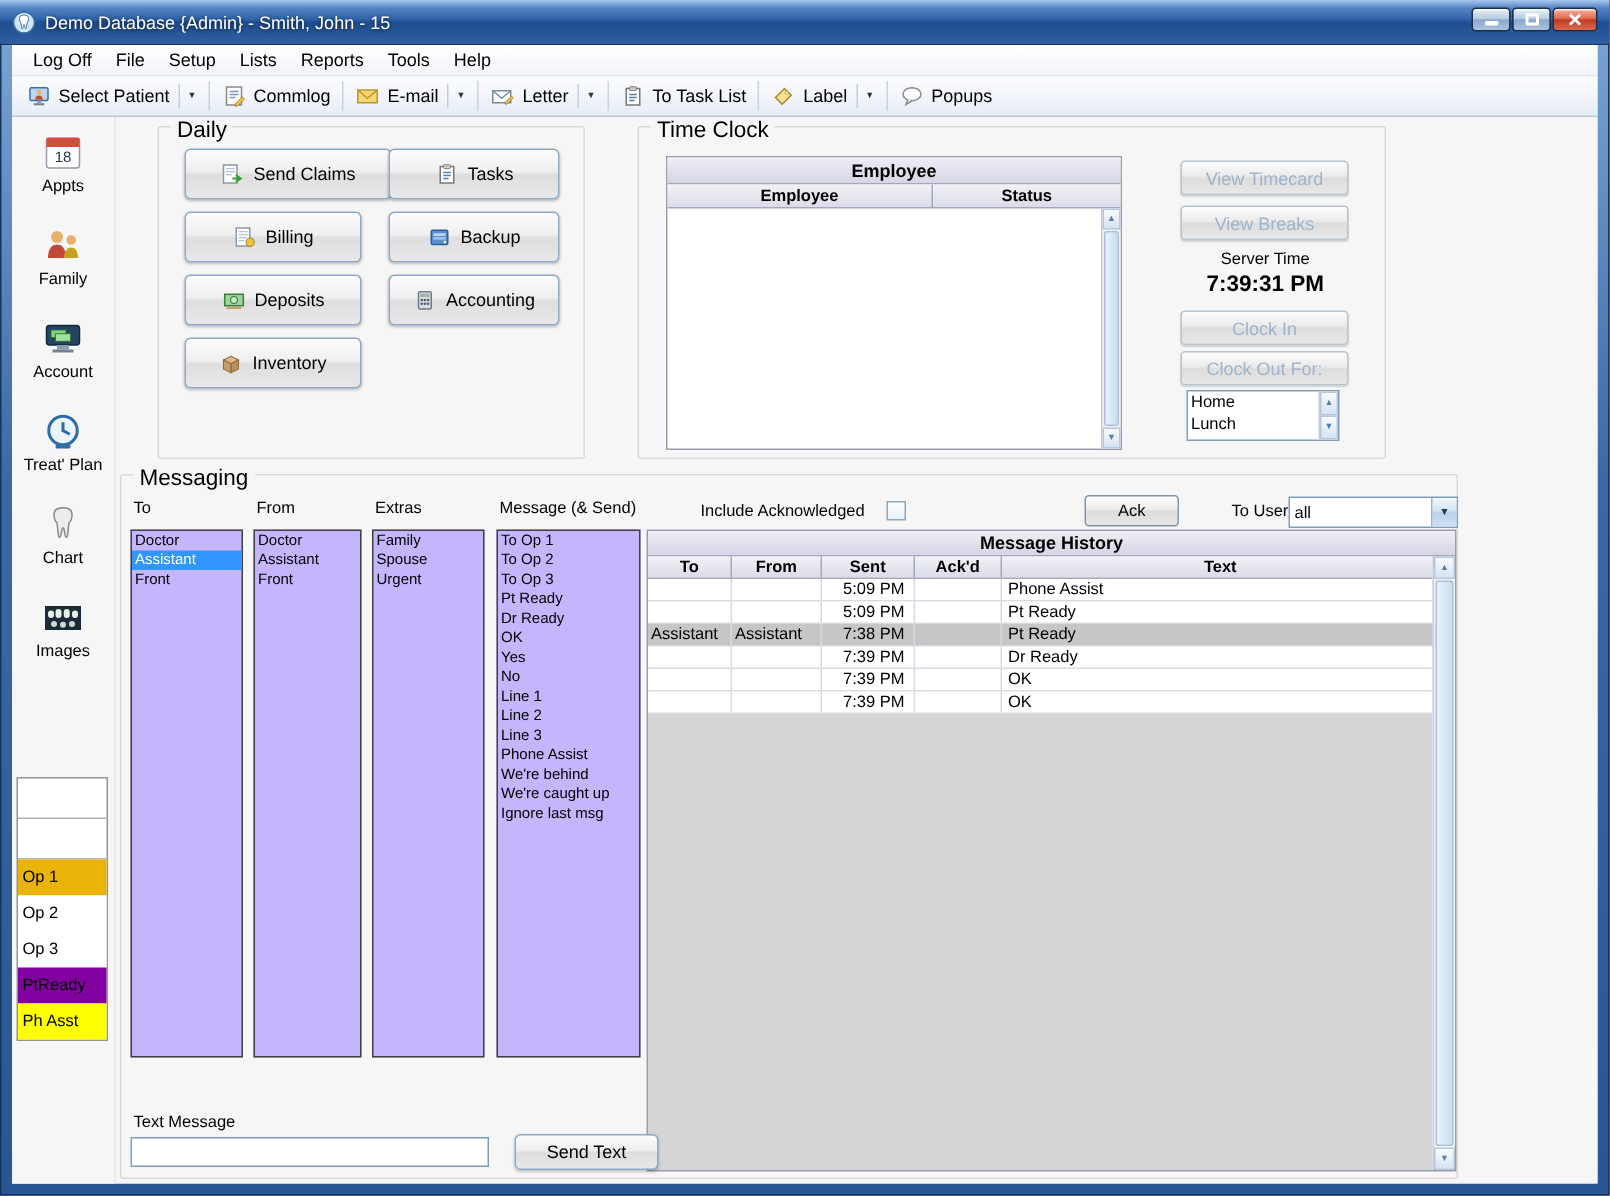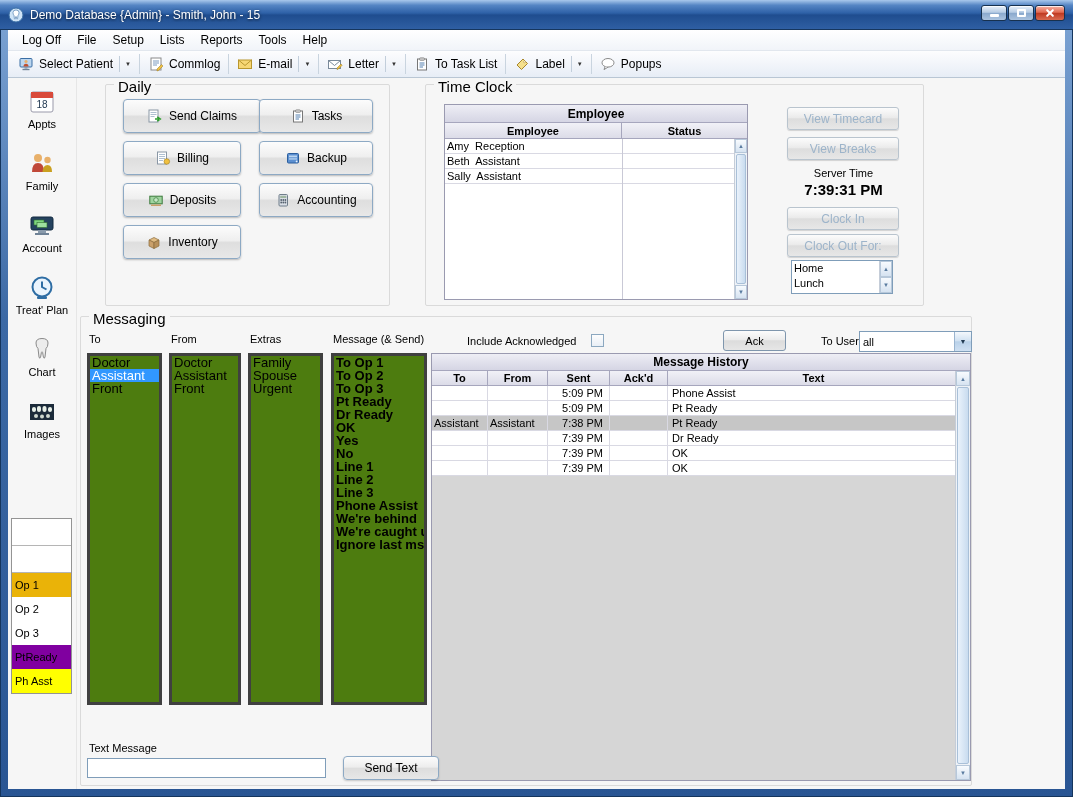--- a/index.html
+++ b/index.html
@@ -85,21 +85,21 @@
   .servertime-label { position:absolute; left:345px; top:82px; width:145px; text-align:center; font-size:11px; }
   .servertime-value { position:absolute; left:345px; top:96px; width:145px; text-align:center;
                       font-size:15px; font-weight:bold; }
   .colist { position:absolute; left:365px; top:175px; width:102px; height:34px; border:1px solid #7f9db9;
             background:#fff; font-size:11px; }
   .colist .litem { height:15px; line-height:15px; }
   .colist .vsb { top:0; bottom:0; right:0; width:13px; }
   .colist .sb-btn { height:16px; }
   
   .flabel { position:absolute; font-size:11px; }
-  .lbox { position:absolute; border:3px solid #404040; background:#4d7c0f; font-size:13px; overflow:hidden; }
+  .lbox { position:absolute; border:1px solid #404040; background:#c4b5fd; font-size:10px; overflow:hidden; }
   .litem { height:13px; line-height:13px; padding-left:2px; white-space:nowrap; cursor:default; }
   .litem.selected { background:#3197ff; color:#fff; }
   .checkbox { position:absolute; width:13px; height:13px; border:1px solid #8ca8c0;
               background:linear-gradient(#fdfdfd,#e9eff6); }
   .ack-btn { position:absolute; left:642px; top:13px; width:63px; height:21px; border:1px solid #7f96ad;
              border-radius:3px; background:linear-gradient(#fcfcfc,#ececec 45%,#dcdcdc 52%,#e6e6e6);
              font:inherit; font-size:11px; }
   .combo { position:absolute; left:778px; top:14px; width:113px; height:21px; border:1px solid #7f9db9;
            background:#fff; display:flex; align-items:center; padding-left:3px; font-size:11px; }
   .combo-btn { margin-left:auto; width:17px; height:100%; border-left:1px solid #9ab4cf;
@@ -415,39 +415,20 @@
 
       <div class="gbox" style="left:417px; top:6px; width:499px; height:222px;">
         <span class="gb-label">Time Clock</span>
 
         <div class="egrid">
           <div class="grid-title">Employee</div>
           <div class="egrid-head">
             <span class="ehc1">Employee</span>
             <span class="ehc2">Status</span>
           </div>
-          <div class="egrid-body">
-
-            <div class="egrid-vline"></div>
-
-              <div class="emp-row">
-                <span class="emp-name">Amy  Reception</span>
-                <span class="emp-status"></span>
-              </div>
-
-              <div class="emp-row">
-                <span class="emp-name">Beth  Assistant</span>
-                <span class="emp-status"></span>
-              </div>
-
-              <div class="emp-row">
-                <span class="emp-name">Sally  Assistant</span>
-                <span class="emp-status"></span>
-              </div>
-            </div>
           <div class="vsb" style="top:34px; bottom:0; right:0; width:13px;">
             <span class="sb-btn up"></span>
             <span class="sb-thumb"></span>
             <span class="sb-btn down"></span>
           </div>
         </div>
 
         <button class="tc-btn" style="top:22px;">View Timecard</button>
         <button class="tc-btn" style="top:52px;">View Breaks</button>
         <div class="servertime-label">Server Time</div>
@@ -494,21 +475,21 @@
         <div class="litem">Doctor</div>
             <div class="litem">Assistant</div>
             <div class="litem">Front</div>
           </div>
         <div class="lbox" style="left:167px; top:36px; width:75px; height:352px;">
 
         <div class="litem">Family</div>
             <div class="litem">Spouse</div>
             <div class="litem">Urgent</div>
           </div>
-        <div class="lbox" style="left:250px; top:36px; width:96px; height:352px;font-weight:bold;">
+        <div class="lbox" style="left:250px; top:36px; width:96px; height:352px;">
 
         <div class="litem">To Op 1</div>
             <div class="litem">To Op 2</div>
             <div class="litem">To Op 3</div>
             <div class="litem">Pt Ready</div>
             <div class="litem">Dr Ready</div>
             <div class="litem">OK</div>
             <div class="litem">Yes</div>
             <div class="litem">No</div>
             <div class="litem">Line 1</div>

